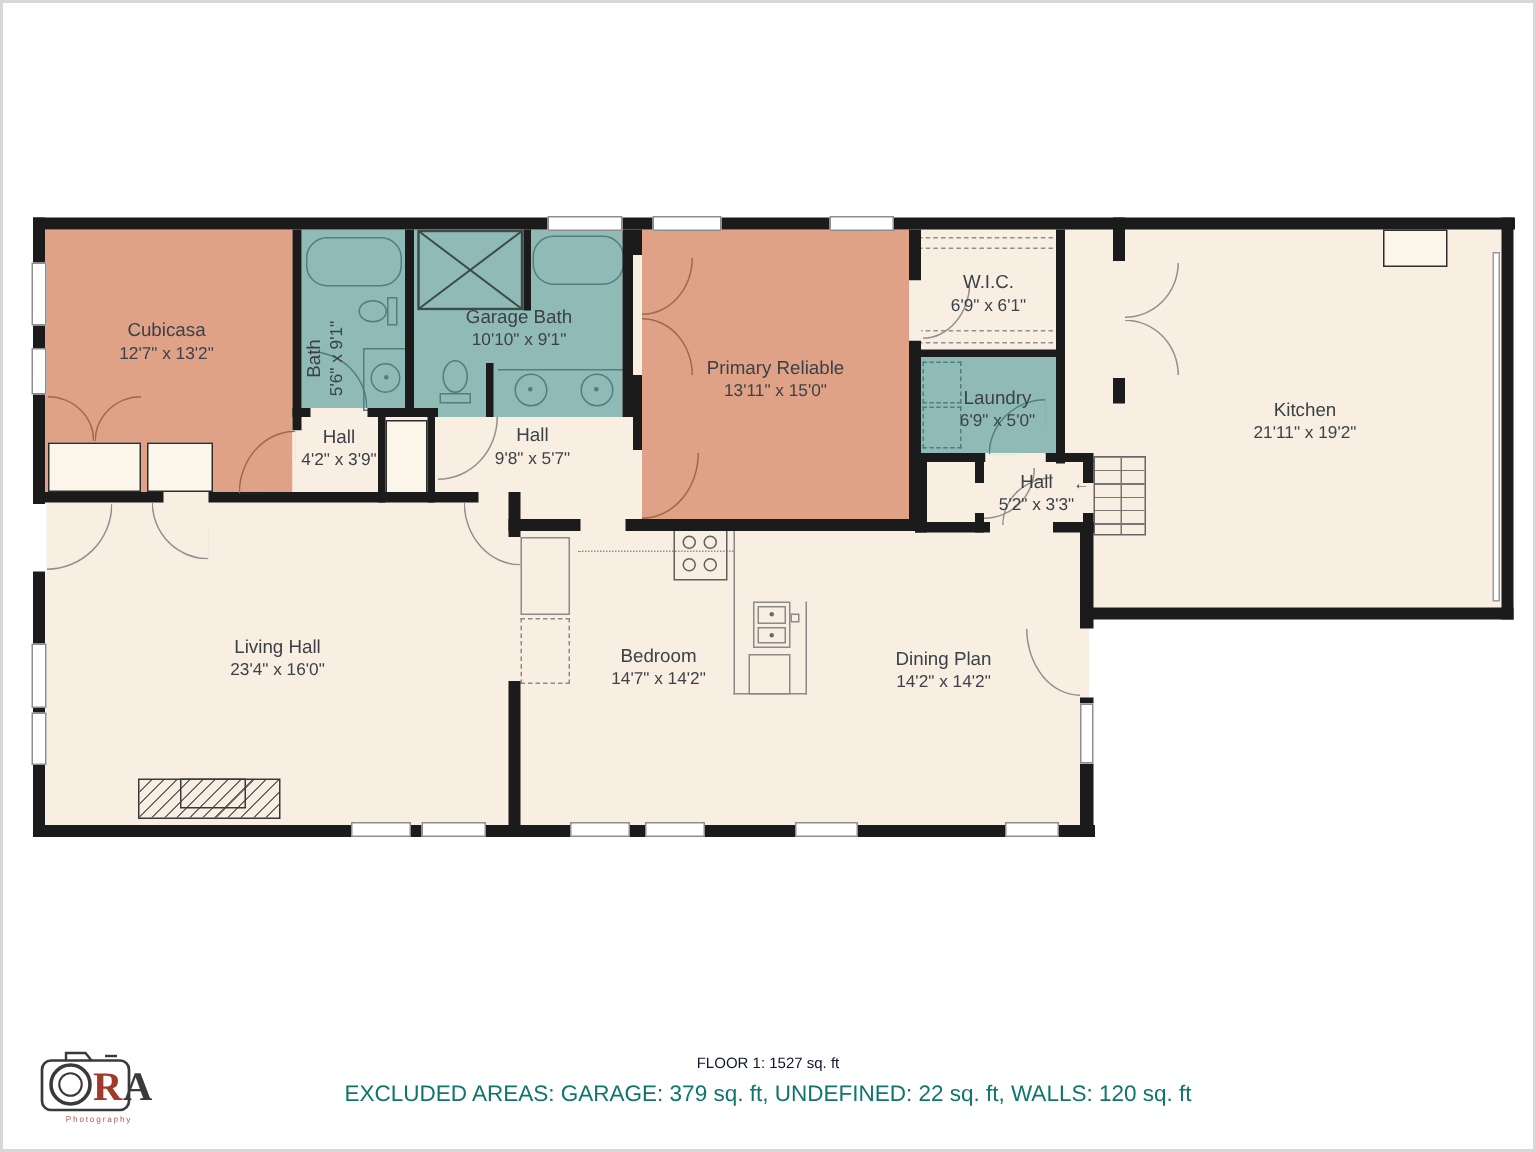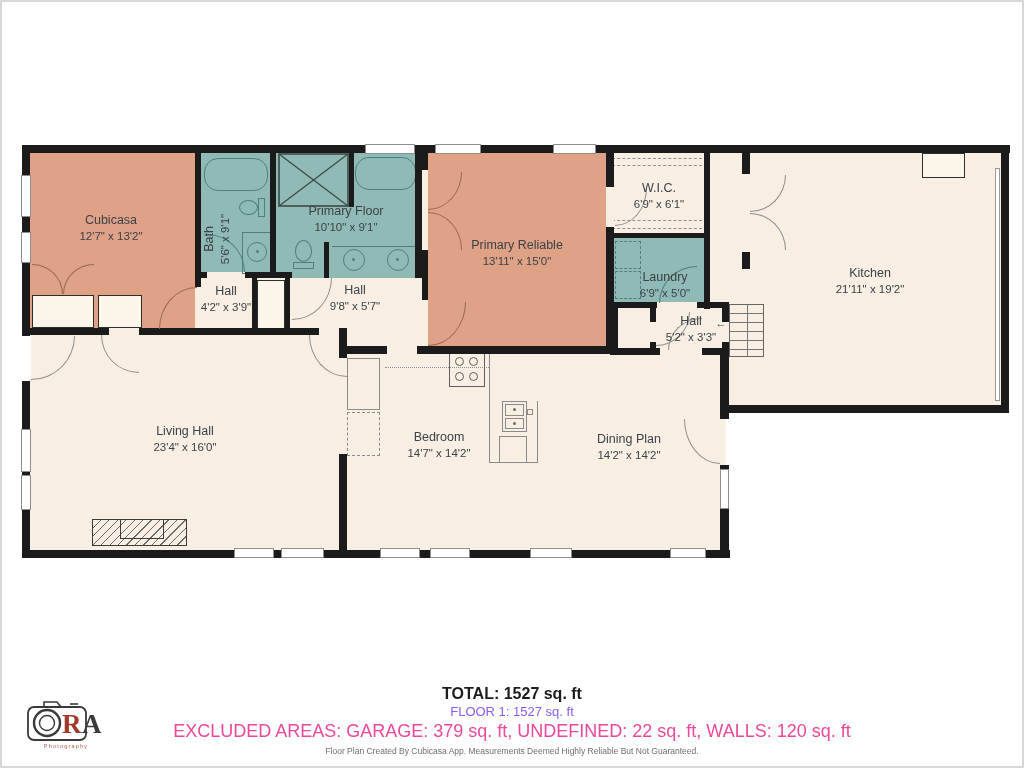--- a/index.html
+++ b/index.html
@@ -202,32 +202,32 @@
 
   <div class="lbl" style="left:109px;top:226px">
     <div class="n">Cubicasa</div>
     <div class="d">12'7" x 13'2"</div>
   </div>
   <div class="lbl rot" style="left:215px;top:237px">
     <div class="n">Bath</div>
     <div class="d">5'6" x 9'1"</div>
   </div>
   <div class="lbl" style="left:344px;top:217px">
-    <div class="n">Primary Floor</div>
+    <div class="n">Garage Bath</div>
     <div class="d">10'10" x 9'1"</div>
   </div>
   <div class="lbl" style="left:515px;top:251px">
     <div class="n">Primary Reliable</div>
     <div class="d">13'11" x 15'0"</div>
   </div>
   <div class="lbl" style="left:657px;top:194px">
     <div class="n">W.I.C.</div>
     <div class="d">6'9" x 6'1"</div>
   </div>
-  <div class="lbl" style="left:663px;top:283px">
+  <div class="lbl" style="left:663px;top:271px">
     <div class="n">Laundry</div>
     <div class="d">6'9" x 5'0"</div>
   </div>
   <div class="lbl" style="left:224px;top:297px">
     <div class="n">Hall</div>
     <div class="d">4'2" x 3'9"</div>
   </div>
   <div class="lbl" style="left:353px;top:296px">
     <div class="n">Hall</div>
     <div class="d">9'8" x 5'7"</div>
@@ -246,24 +246,22 @@
   </div>
   <div class="lbl" style="left:437px;top:443px">
     <div class="n">Bedroom</div>
     <div class="d">14'7" x 14'2"</div>
   </div>
   <div class="lbl" style="left:627px;top:445px">
     <div class="n">Dining Plan</div>
     <div class="d">14'2" x 14'2"</div>
   </div>
 
-  <div class="ftr" style="top:683px;font-size:16px;font-weight:bold">TOTAL: 1527 sq. ft</div>
-  <div class="ftr" style="top:702px;font-size:13px;color:#8b5cf6">FLOOR 1: 1527 sq. ft</div>
-  <div class="ftr" style="top:719px;font-size:18px;color:#ec4899">EXCLUDED AREAS: GARAGE: 379 sq. ft, UNDEFINED: 22 sq. ft, WALLS: 120 sq. ft</div>
-  <div class="ftr" style="top:744px;font-size:8.5px;color:#6e6e6e">Floor Plan Created By Cubicasa App. Measurements Deemed Highly Reliable But Not Guaranteed.</div>
+  <div class="ftr" style="top:702px;font-size:10px;color:#0f172a">FLOOR 1: 1527 sq. ft</div>
+  <div class="ftr" style="top:719px;font-size:15px;color:#0f766e">EXCLUDED AREAS: GARAGE: 379 sq. ft, UNDEFINED: 22 sq. ft, WALLS: 120 sq. ft</div>
 
   <svg class="abs" style="left:20px;top:688px" width="90" height="64" viewBox="0 0 90 64">
     <rect x="6" y="17" width="58" height="33" rx="6" fill="none" stroke="#3a3a3a" stroke-width="1.8"></rect>
     <path d="M22 17 v-5 h13 l4 5" fill="none" stroke="#3a3a3a" stroke-width="1.6"></path>
     <path d="M48 14 h8" fill="none" stroke="#3a3a3a" stroke-width="1.6"></path>
     <circle cx="25" cy="33" r="13" fill="#ffffff" stroke="#3a3a3a" stroke-width="2.4"></circle>
     <circle cx="25" cy="33" r="7.5" fill="none" stroke="#3a3a3a" stroke-width="1.4"></circle>
     <text x="40" y="43" font-family="Liberation Serif, serif" font-size="27" font-weight="bold" fill="#a03b2c">R</text>
     <text x="60" y="43" font-family="Liberation Serif, serif" font-size="27" font-weight="bold" fill="#3a3a3a">A</text>
     <text x="44" y="58" font-family="Liberation Sans, sans-serif" font-size="5.5" letter-spacing="1.2" fill="#b05a4a" text-anchor="middle">Photography</text>

